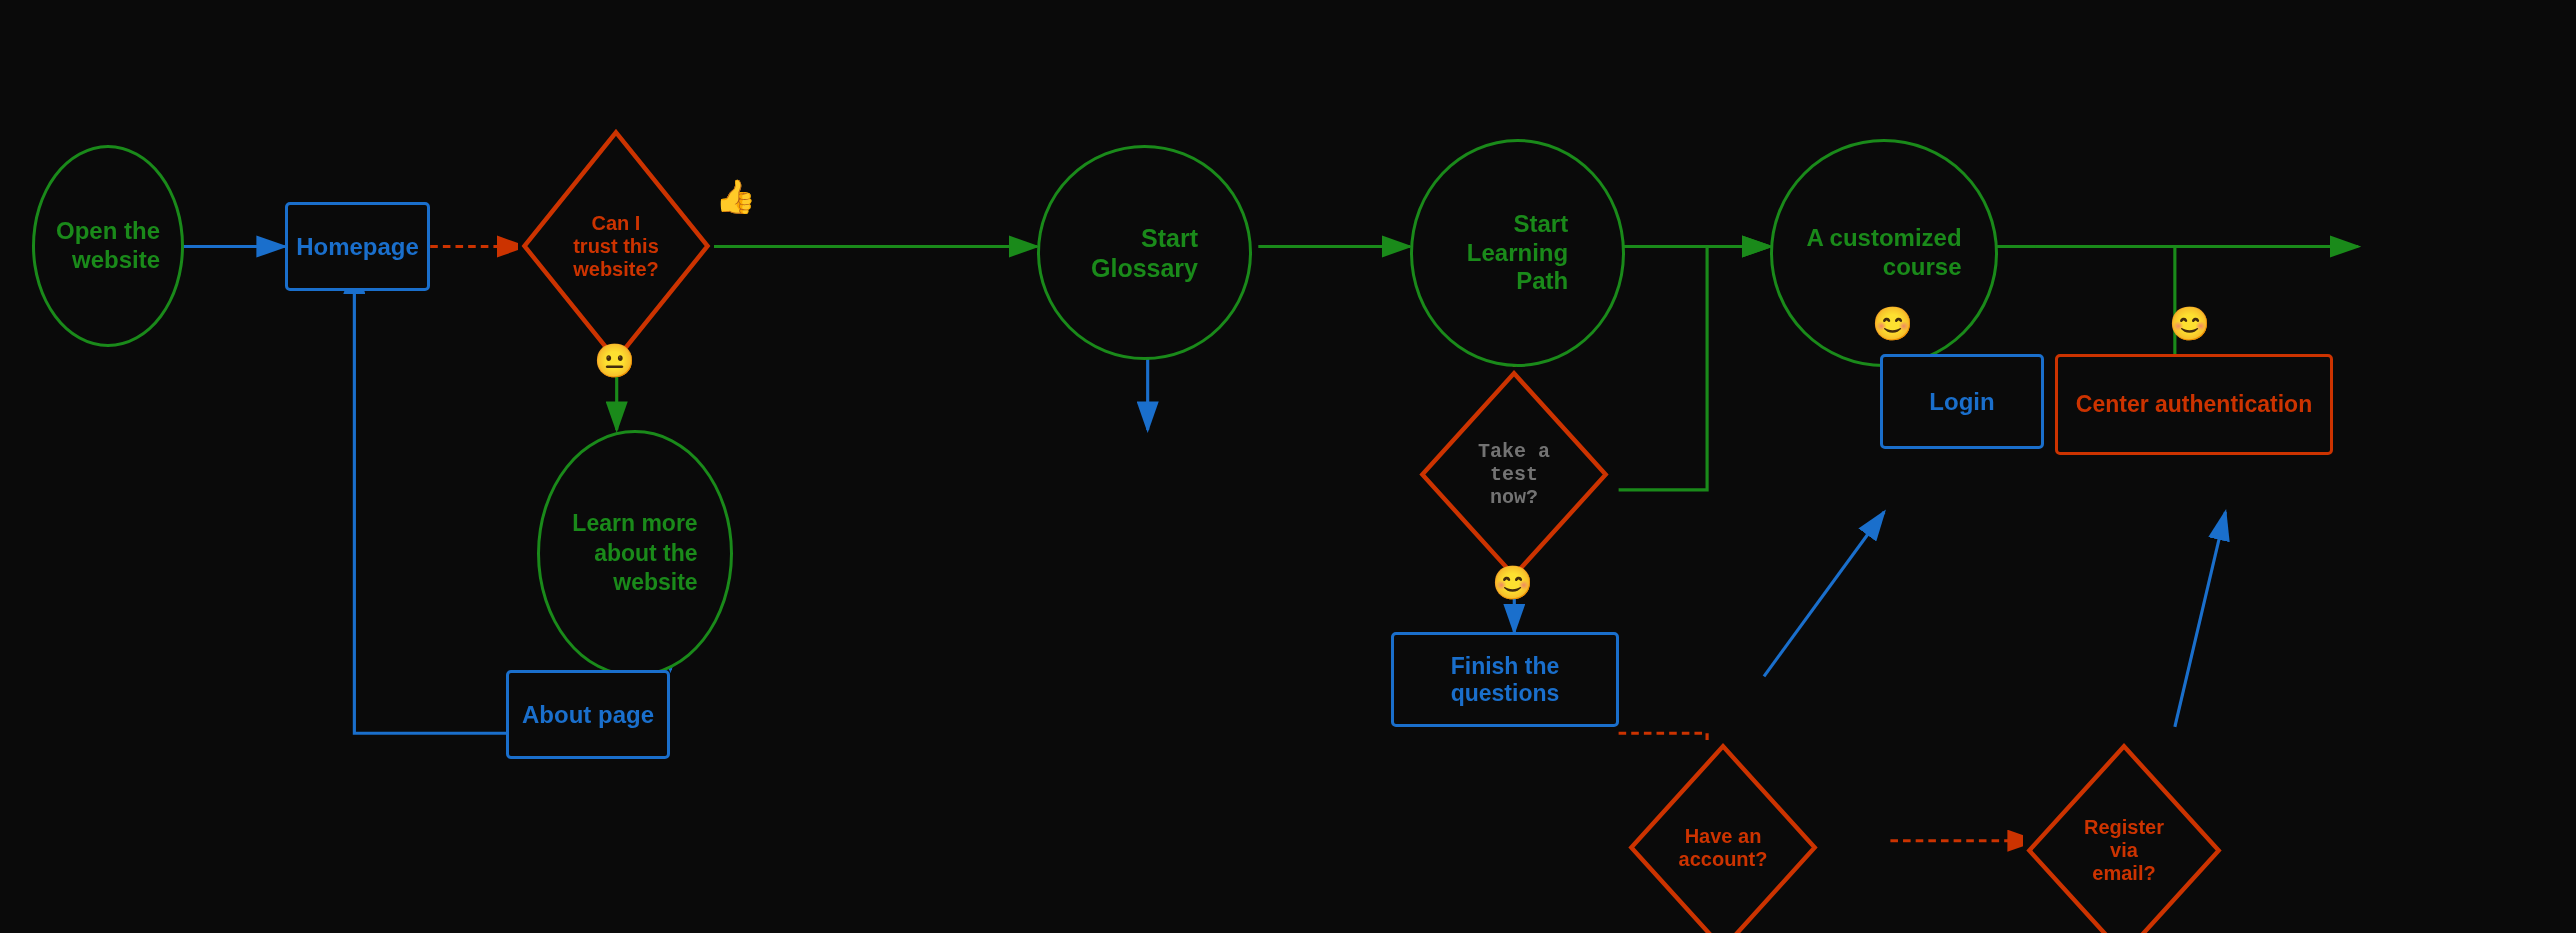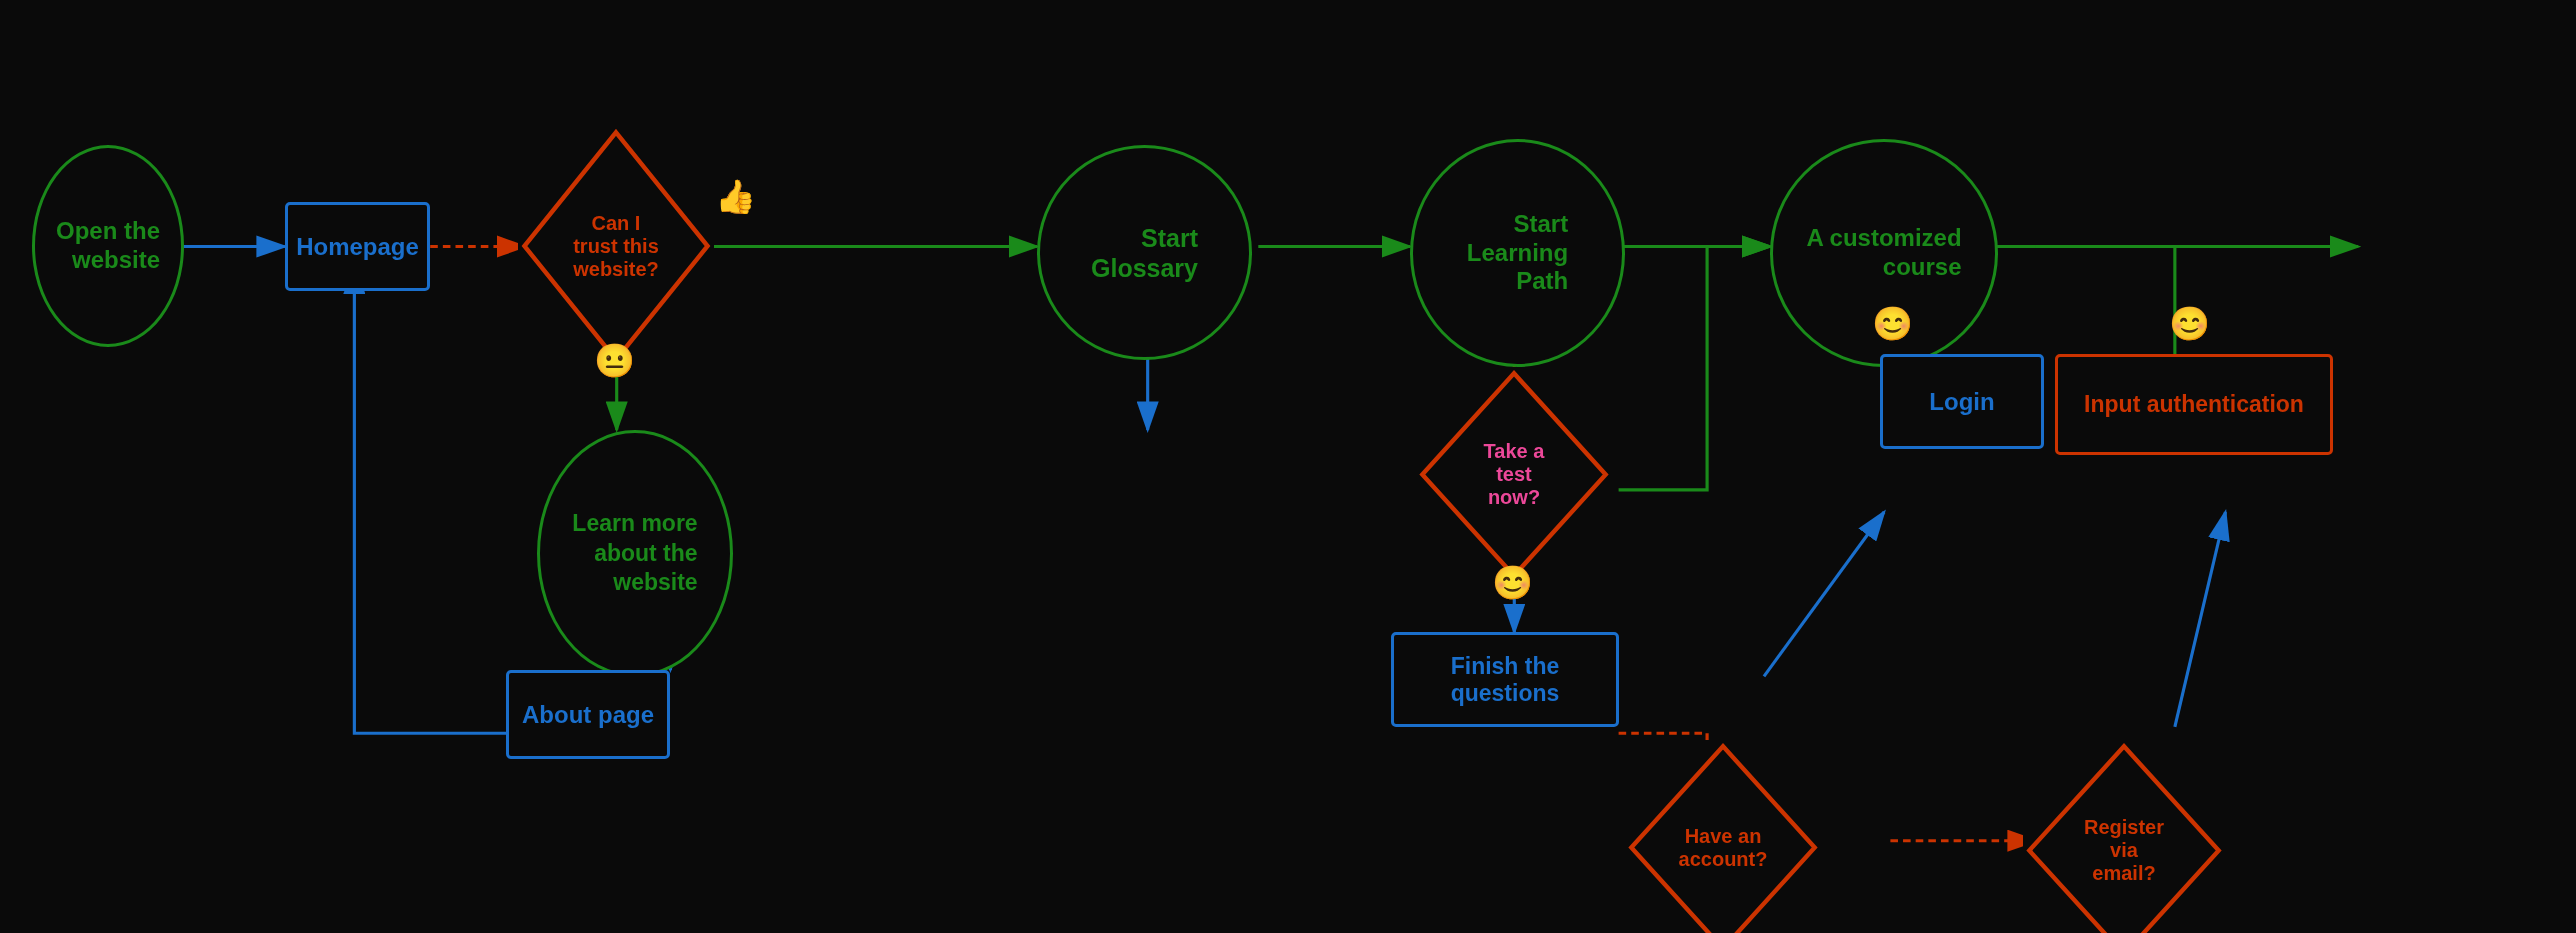--- a/index.html
+++ b/index.html
@@ -186,21 +186,21 @@
 
 
   <div class="node circle-node" style="left:1410px; top:139px; width:215px; height:228px;">
     <span style="font-size:24px;">Start<br>Learning<br>Path</span>
   </div>
 
   <div class="node diamond-node" style="left:1416px; top:367px; width:196px; height:215px;">
     <svg class="diamond-shape" viewBox="0 0 310 340">
       <polygon points="155,10 300,170 155,330 10,170" fill="#0a0a0a" stroke="#cc3300" stroke-width="7"></polygon>
     </svg>
-    <div class="diamond-inner" style="position:relative; z-index:1; color:#ec4899; font-size:20px; padding:19px 12.6px;">
+    <div class="diamond-inner" style="position:relative; z-index:1; color:#737373; font-size:20px; padding:19px 12.6px;font-family:Liberation Mono, monospace;">
       <span>Take a<br>test<br>now?</span>
     </div>
   </div>
 
   <div class="emoji-label" style="left:1492px; top:563px;">
     <span>😊</span>
   </div>
 
   <div class="node rect-node" style="left:1391px; top:632px; width:228px; height:95px;">
     <span style="font-size:23px;">Finish the<br>questions</span>
@@ -230,21 +230,21 @@
   <div class="node diamond-node" style="left:2023px; top:740px; width:202px; height:221px;">
     <svg class="diamond-shape" viewBox="0 0 320 350">
       <polygon points="160,10 310,175 160,340 10,175" fill="#0a0a0a" stroke="#cc3300" stroke-width="7"></polygon>
     </svg>
     <div class="diamond-inner" style="position:relative; z-index:1; color:#cc3300; font-size:20px; padding:19px 12.6px;">
       <span>Register<br>via<br>email?</span>
     </div>
   </div>
 
   <div class="node" style="left:2055px; top:354px; width:278px; height:101px; border-radius:5px; border:3.2px solid #cc3300; color:#cc3300; background:#0a0a0a; font-size:23px; font-weight:bold;">
-    <span>Input authentication</span>
+    <span>Center authentication</span>
   </div>
 
   <div class="emoji-label" style="left:2169px; top:304px;">
     <span>😊</span>
   </div>
 
 
 </div>
 
 

